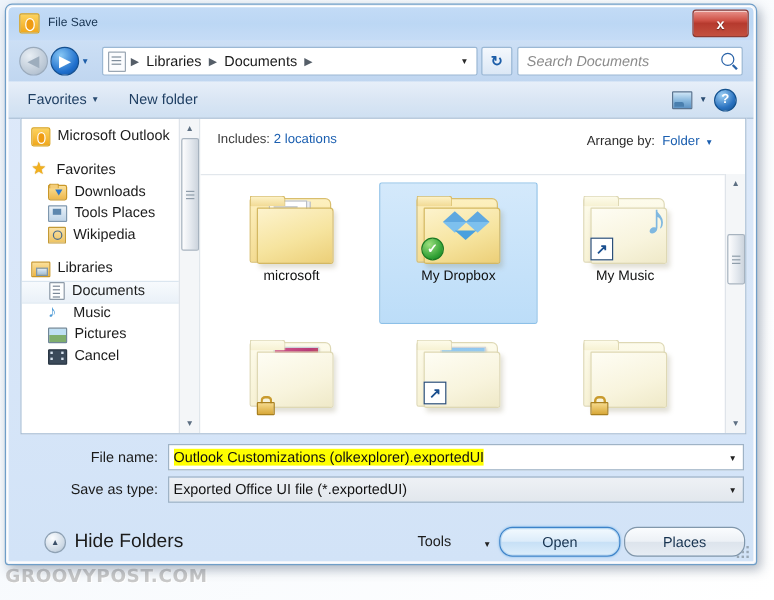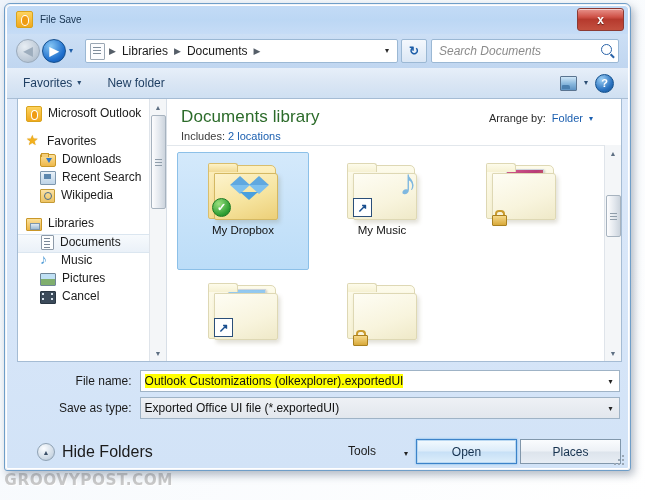--- a/index.html
+++ b/index.html
@@ -411,21 +411,21 @@
     font-size:7px;color:#3c5068;
   }
   .hf-text{font-size:16px;color:#1b1b1b;}
   .tools{
     position:absolute;left:341px;top:438px;display:flex;align-items:flex-end;gap:28px;
     font-size:12px;color:#1b1b1b;
   }
   .tools-caret{font-size:8px;color:#222;}
   .btn{
     position:absolute;height:23px;width:99px;
-    border-radius:0;font-size:12px;color:#16324f;
+    border-radius:11px;font-size:12px;color:#16324f;
     display:flex;align-items:center;justify-content:center;
     border:1px solid #8197ab;
     background:linear-gradient(180deg,#fafcfe 0%,#edf1f6 48%,#dde4ec 52%,#e7edf4 100%);
     cursor:pointer;
   }
   .btn.primary{
     border:1px solid #3c83c9;
     box-shadow:0 0 0 1px #b9d8f2 inset, 0 0 2px #6fb0e6;
     background:linear-gradient(180deg,#f3fafe 0%,#dcecfa 48%,#c7e0f6 52%,#ddeefb 100%);
   }
@@ -513,21 +513,21 @@
             <div class="nav-row">
               <span class="ico ico-star">★</span>
               <span>Favorites</span>
             </div>
             <div class="nav-row indent">
               <span class="ico ico-folder ico-dl"></span>
               <span>Downloads</span>
             </div>
             <div class="nav-row indent">
               <span class="ico ico-recent"></span>
-              <span>Recent Search</span>
+              <span>Tools Places</span>
             </div>
             <div class="nav-row indent">
               <span class="ico ico-wiki"></span>
               <span>Wikipedia</span>
             </div>
             <div class="nav-gap"></div>
 
             <div class="nav-row">
               <span class="ico ico-lib"></span>
               <span>Libraries</span>
@@ -554,36 +554,44 @@
             <div class="sb-arrow sb-up">▲</div>
             <div class="sb-thumb" style="top:16px;height:92px;">
               <span class="sb-grip"></span>
             </div>
             <div class="sb-arrow sb-down">▼</div>
           </div>
         </div>
 
         <div class="content">
           <div class="lib-head">
-            <div class="lib-title">Documents library</div>
             <div class="lib-sub">
               <span>Includes:</span>
               <a href="#">2 locations</a>
             </div>
           </div>
 
           <div class="arrange">
             <span>Arrange by:</span>
             <b>Folder</b>
             <span class="arr-caret">▾</span>
           </div>
 
           <div class="files">
             <div class="grid">
 
+              <div class="tile">
+                <div class="folder">
+                  <div class="back"></div>
+                  <div class="papers"></div>
+                  <div class="front"></div>
+                  <div class="flap"></div>
+                </div>
+                <div class="tile-label">microsoft</div>
+              </div>
 
               <div class="tile sel">
                 <div class="folder">
                   <div class="back"></div>
                   <div class="front"></div>
                   <div class="flap"></div>
                   <div class="dropbox">
                     <span class="db db-t1"></span>
                       <span class="db db-t2"></span>
                     <span class="db db-t3"></span>

